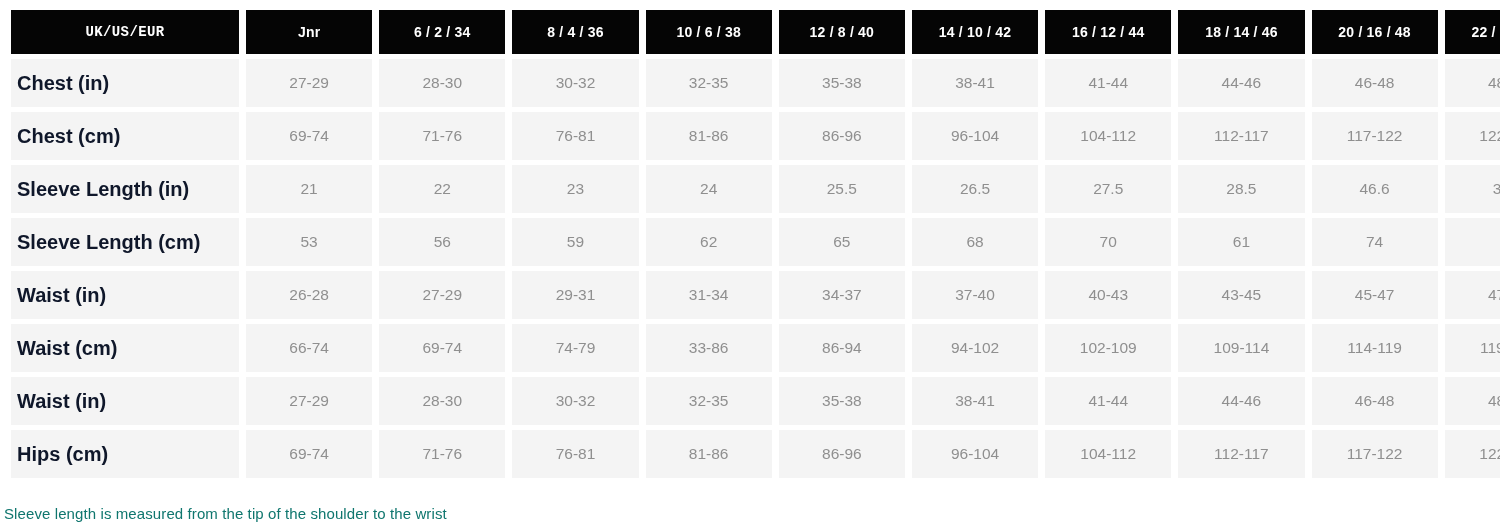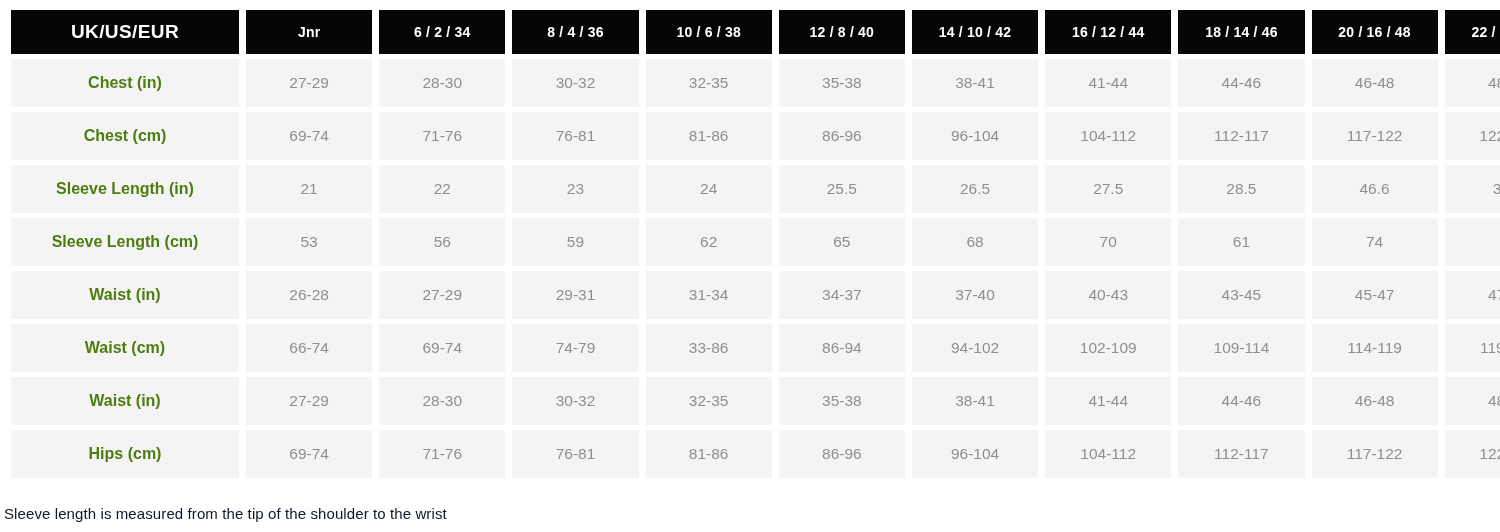--- a/index.html
+++ b/index.html
@@ -42,32 +42,33 @@
     letter-spacing: 0.2px;
     height: 44px;
     padding: 0 4px;
     text-align: center;
     vertical-align: middle;
     border: 0;
     white-space: nowrap;
   }
 
   thead th.label-head {
-    font-size: 19px;
+    font-size: 14px;
     letter-spacing: 0.4px;
+    font-family: Liberation Mono, monospace;
   }
 
   tbody th.row-label {
     background: #f4f4f4;
-    color: #4d7c0f;
-    font-size: 16px;
+    color: #0f172a;
+    font-size: 20px;
     font-weight: 700;
     height: 48px;
     padding: 0 6px;
-    text-align: center;
+    text-align: left;
     vertical-align: middle;
     border: 0;
     white-space: nowrap;
   }
 
   tbody td.value {
     background: #f4f4f4;
     color: #8f8f8f;
     font-size: 15.5px;
     font-weight: 400;
@@ -77,21 +78,21 @@
     vertical-align: middle;
     border: 0;
     white-space: nowrap;
   }
 
   .footnote {
     position: absolute;
     left: 4px;
     top: 505px;
     font-size: 15px;
-    color: #0f172a;
+    color: #0f766e;
     font-weight: 400;
     letter-spacing: 0.1px;
     white-space: nowrap;
   }
 </style>
 </head>
 <body>
 
 <div class="page">
 

